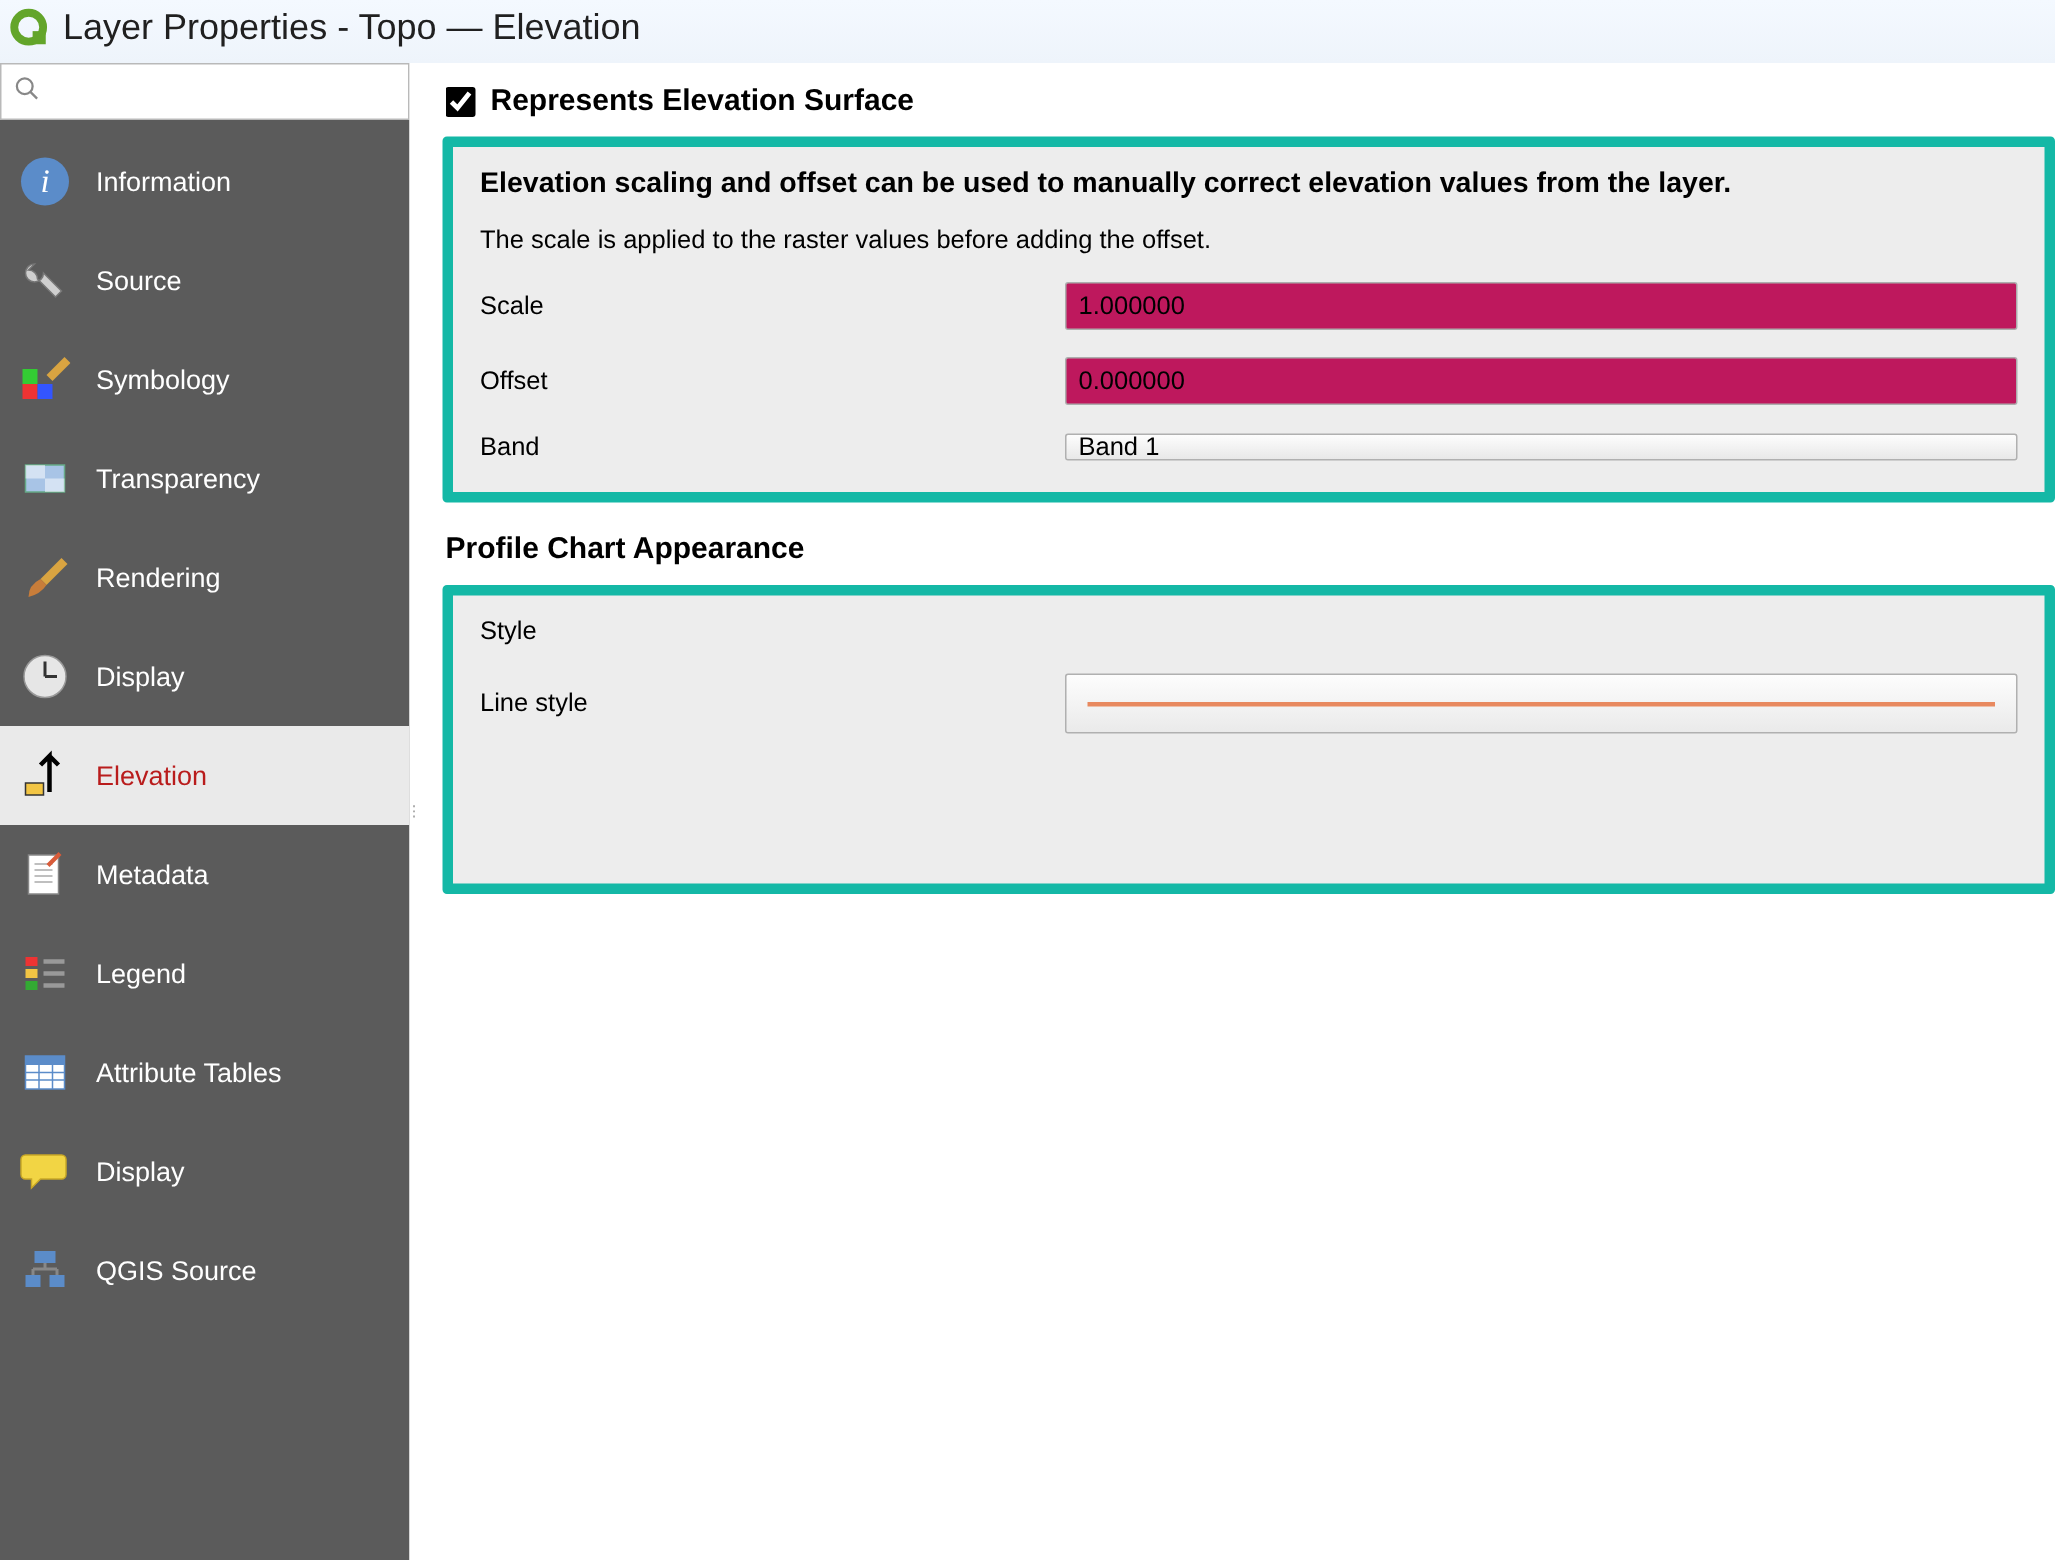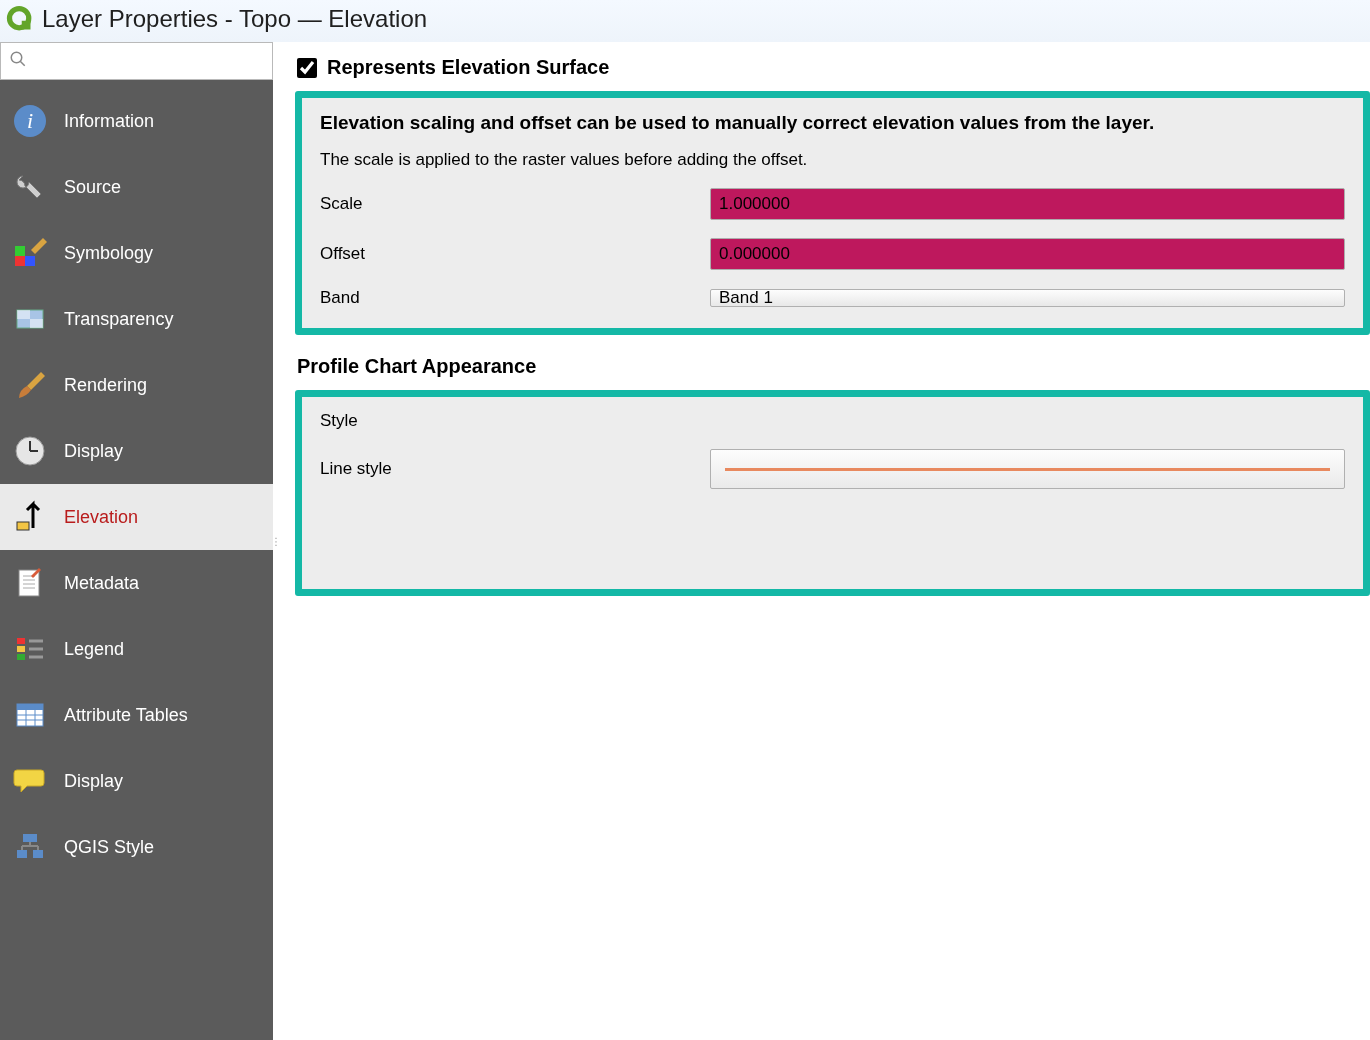--- a/index.html
+++ b/index.html
@@ -309,21 +309,21 @@
           <svg width="34" height="34" viewBox="0 0 34 34">
             <rect x="10" y="4" width="14" height="8" fill="#5b8cc9"></rect>
             <rect x="4" y="20" width="10" height="8" fill="#5b8cc9"></rect>
             <rect x="20" y="20" width="10" height="8" fill="#5b8cc9"></rect>
             <line x1="17" y1="12" x2="17" y2="16" stroke="#888" stroke-width="2"></line>
             <line x1="9" y1="20" x2="9" y2="16" stroke="#888" stroke-width="2"></line>
             <line x1="25" y1="20" x2="25" y2="16" stroke="#888" stroke-width="2"></line>
             <line x1="9" y1="16" x2="25" y2="16" stroke="#888" stroke-width="2"></line>
           </svg>
         </span>
-        <span>QGIS Style</span>
+        <span>QGIS Source</span>
       </div>
 
     </div>
   </div>
 
   <div class="splitter-handle">⋮</div>
 
   <div class="content">
 
     <div class="checkbox-header">

